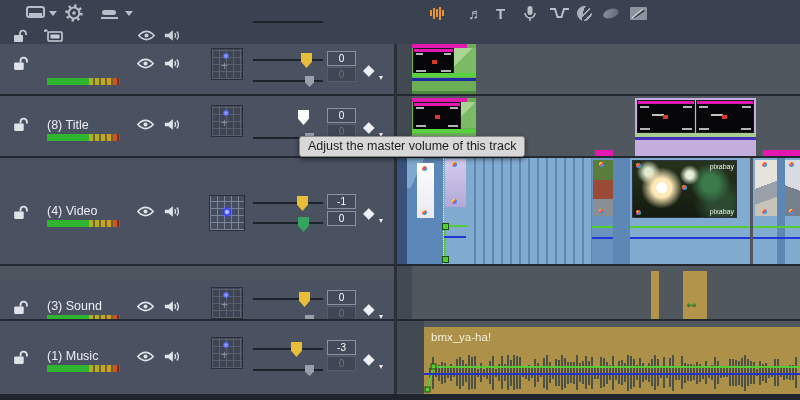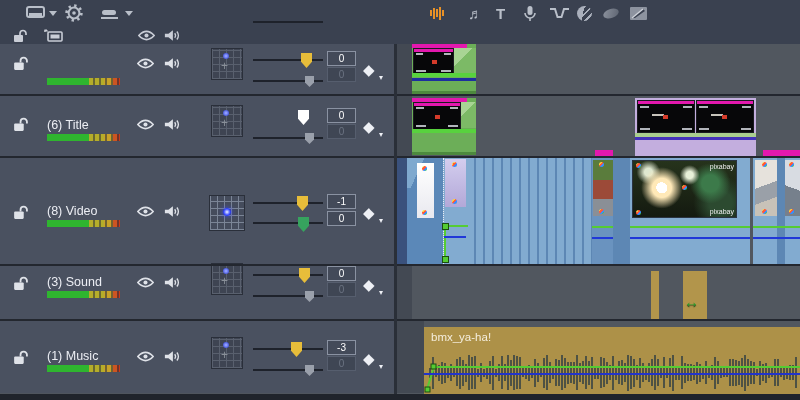--- a/index.html
+++ b/index.html
@@ -200,21 +200,21 @@
     <div class="diamond" style="top:17px;">◆</div>
   </div>
 
   <div class="rowhead" style="top:95px;height:61px;">
     <div class="abs" style="left:12px;top:22px;">
       <svg width="16" height="15" viewBox="0 0 15 14">
           <rect x="2" y="6" width="9" height="7" rx="1" fill="#dfe2e8"></rect>
           <path d="M8 6 V4.5 a3 3 0 0 1 6 0 V6" fill="none" stroke="#dfe2e8" stroke-width="1.7"></path>
         </svg>
       </div>
-    <div class="tname" style="top:23px;">(6) Title</div>
+    <div class="tname" style="top:23px;">(8) Title</div>
     <div class="meter" style="top:39px;"></div>
     <div class="abs" style="left:137px;top:24px;">
       <svg width="17" height="11" viewBox="0 0 20 12">
           <path d="M1 6 Q10 -3.5 19 6 Q10 15.5 1 6 Z" fill="none" stroke="#dfe2e8" stroke-width="2"></path>
           <circle cx="10" cy="6" r="2.4" fill="#dfe2e8"></circle>
         </svg>
       </div>
     <div class="abs" style="left:164px;top:23px;">
       <svg width="16" height="13" viewBox="0 0 18 14">
           <polygon points="1,5 5,5 10,1 10,13 5,9 1,9" fill="#dfe2e8"></polygon>
@@ -234,21 +234,21 @@
     <div class="diamond" style="top:23px;">◆</div>
   </div>
 
   <div class="rowhead" style="top:158px;height:106px;">
     <div class="abs" style="left:12px;top:47px;">
       <svg width="16" height="15" viewBox="0 0 15 14">
           <rect x="2" y="6" width="9" height="7" rx="1" fill="#dfe2e8"></rect>
           <path d="M8 6 V4.5 a3 3 0 0 1 6 0 V6" fill="none" stroke="#dfe2e8" stroke-width="1.7"></path>
         </svg>
       </div>
-    <div class="tname" style="top:46px;">(8) Video</div>
+    <div class="tname" style="top:46px;">(4) Video</div>
     <div class="meter" style="top:62px;"></div>
     <div class="abs" style="left:137px;top:48px;">
       <svg width="17" height="11" viewBox="0 0 20 12">
           <path d="M1 6 Q10 -3.5 19 6 Q10 15.5 1 6 Z" fill="none" stroke="#dfe2e8" stroke-width="2"></path>
           <circle cx="10" cy="6" r="2.4" fill="#dfe2e8"></circle>
         </svg>
       </div>
     <div class="abs" style="left:164px;top:47px;">
       <svg width="16" height="13" viewBox="0 0 18 14">
           <polygon points="1,5 5,5 10,1 10,13 5,9 1,9" fill="#dfe2e8"></polygon>
@@ -260,21 +260,21 @@
       </div>
     <div class="sline" style="top:44px;"></div>
     <div class="handle" style="left:297px;top:38px;background:#e7bd3a;"></div>
     <div class="sline" style="top:64px;"></div>
     <div class="handle" style="left:298px;top:59px;background:#36a35e;"></div>
     <div class="valbox" style="top:36px;">-1</div>
     <div class="valbox" style="top:53px;">0</div>
     <div class="diamond" style="top:46px;">◆</div>
   </div>
 
-  <div class="rowhead" style="top:256px;height:67px;">
+  <div class="rowhead" style="top:280px;height:67px;">
     <div class="abs" style="left:12px;top:20px;">
       <svg width="16" height="15" viewBox="0 0 15 14">
           <rect x="2" y="6" width="9" height="7" rx="1" fill="#dfe2e8"></rect>
           <path d="M8 6 V4.5 a3 3 0 0 1 6 0 V6" fill="none" stroke="#dfe2e8" stroke-width="1.7"></path>
         </svg>
       </div>
     <div class="tname" style="top:19px;">(3) Sound</div>
     <div class="meter" style="top:35px;"></div>
     <div class="abs" style="left:137px;top:21px;">
       <svg width="17" height="11" viewBox="0 0 20 12">
@@ -584,20 +584,21 @@
       </div>
     <div class="vline-green" style="left:9px;top:39px;width:367px;"></div>
     <svg class="abs" style="left:0;top:33px;" width="14" height="34" viewBox="0 0 14 34">
       <line x1="3" y1="29" x2="10" y2="7" stroke="#55cc33" stroke-width="2"></line>
       <rect x="1" y="27" width="5" height="5" fill="#55cc33" stroke="#1c4d10"></rect>
       <rect x="7" y="4" width="5" height="5" fill="#55cc33" stroke="#1c4d10"></rect>
     </svg>
     <div class="vline-blue" style="left:0;top:46px;width:376px;background:#2233cc;"></div>
   </div>
 
+  <div class="tooltip">Adjust the master volume of this track</div>
 
   <div class="sep" style="top:94px;height:2px;"></div>
   <div class="sep" style="top:156px;height:2px;"></div>
   <div class="sep" style="top:264px;height:2px;"></div>
   <div class="sep" style="top:319px;height:2px;"></div>
   <div class="sep" style="top:394px;height:6px;background:#20242c;"></div>
   <div class="abs" style="left:394px;top:44px;width:3px;height:350px;background:#2a2f38;"></div>
 
 </div>
 

